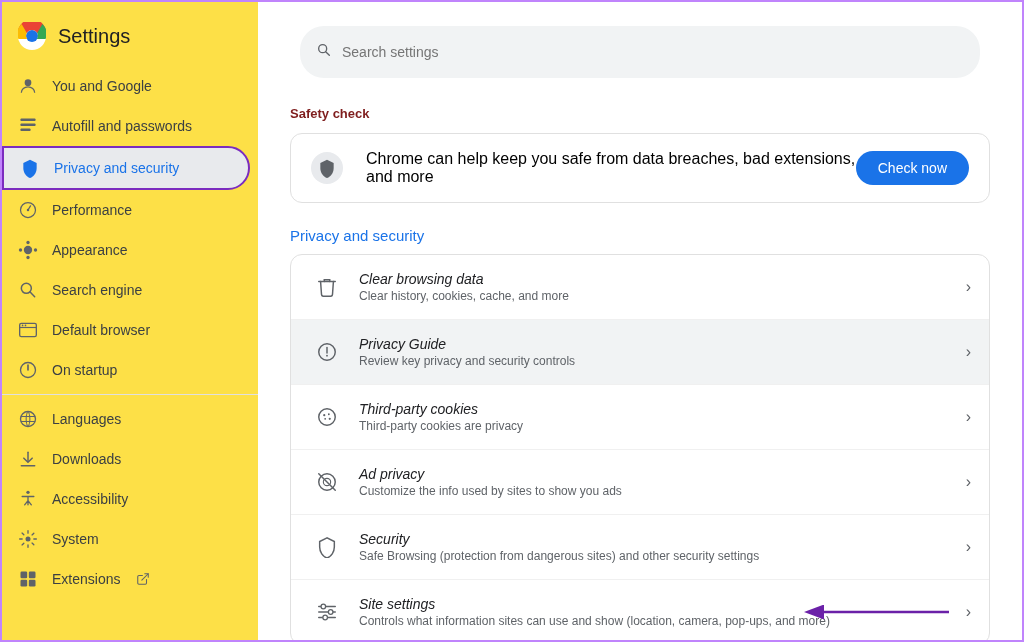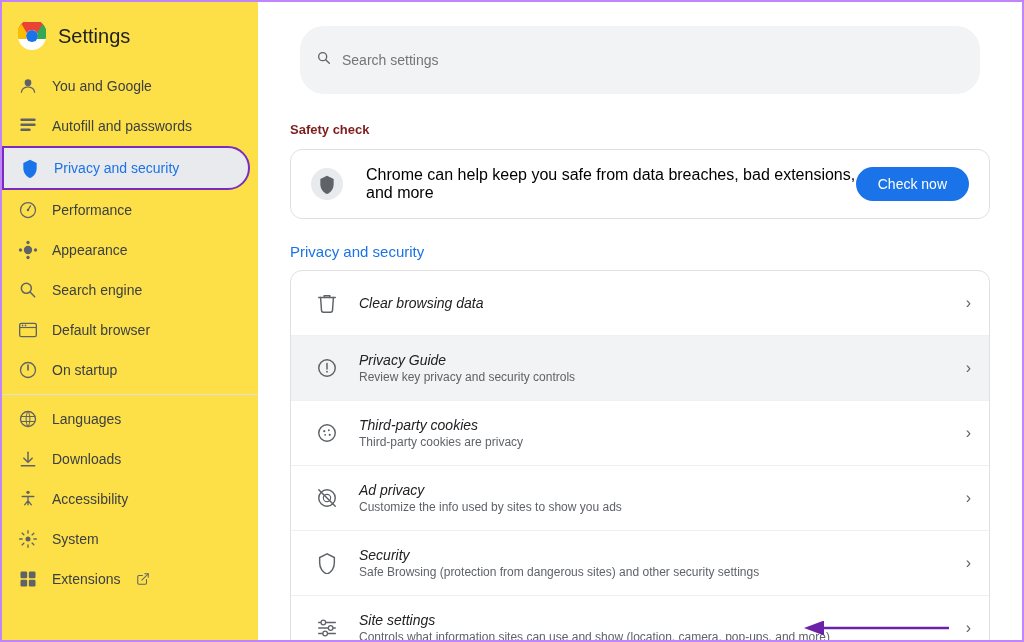--- a/index.html
+++ b/index.html
@@ -98,21 +98,21 @@
 
     
     .search-bar {
       width: 100%;
       max-width: 680px;
       margin: 0 auto 28px auto;
       display: flex;
       align-items: center;
       background: #f1f3f4;
       border-radius: 24px;
-      padding: 24px 16px;
+      padding: 16px 16px;
       gap: 10px;
     }
 
     .search-bar input {
       border: none;
       background: transparent;
       font-size: 14px;
       color: #3c4043;
       outline: none;
       flex: 1;
@@ -450,20 +450,21 @@
     <div class="settings-item">
       <div class="settings-item-icon">
         <svg width="22" height="22" viewBox="0 0 24 24" fill="none">
             <polyline points="3,6 5,6 21,6" stroke="#5f6368" stroke-width="1.6" stroke-linecap="round"></polyline>
             <path d="M19 6l-1 14a2 2 0 0 1-2 2H8a2 2 0 0 1-2-2L5 6" stroke="#5f6368" stroke-width="1.6" stroke-linecap="round" fill="none"></path>
             <path d="M9 6V4h6v2" stroke="#5f6368" stroke-width="1.6" stroke-linecap="round" fill="none"></path>
           </svg>
       </div>
       <div class="settings-item-text">
         <div class="settings-item-title">Clear browsing data</div>
+        <div class="settings-item-subtitle">Clear history, cookies, cache, and more</div>
       </div>
       <span class="settings-item-arrow">›</span>
     </div>
 
     <div class="settings-item highlighted">
       <div class="settings-item-icon">
         <svg width="22" height="22" viewBox="0 0 24 24" fill="none">
             <circle cx="12" cy="12" r="9" stroke="#5f6368" stroke-width="1.6" fill="none"></circle>
             <line x1="12" y1="7" x2="12" y2="13" stroke="#5f6368" stroke-width="1.6" stroke-linecap="round"></line>
             <circle cx="12" cy="16" r="1" fill="#5f6368"></circle>

